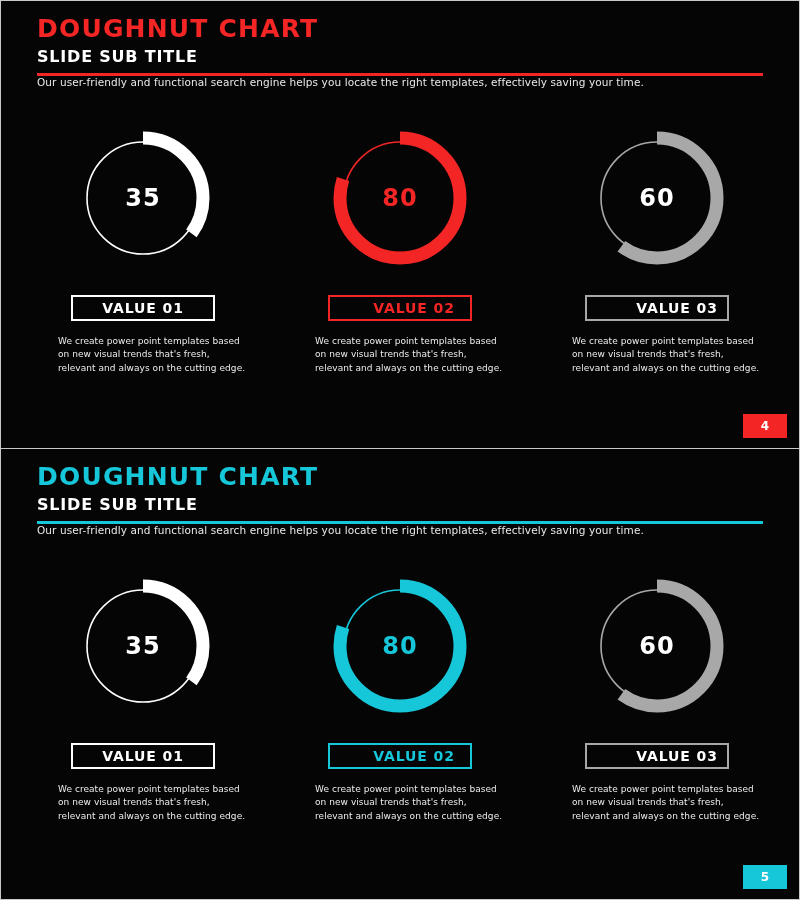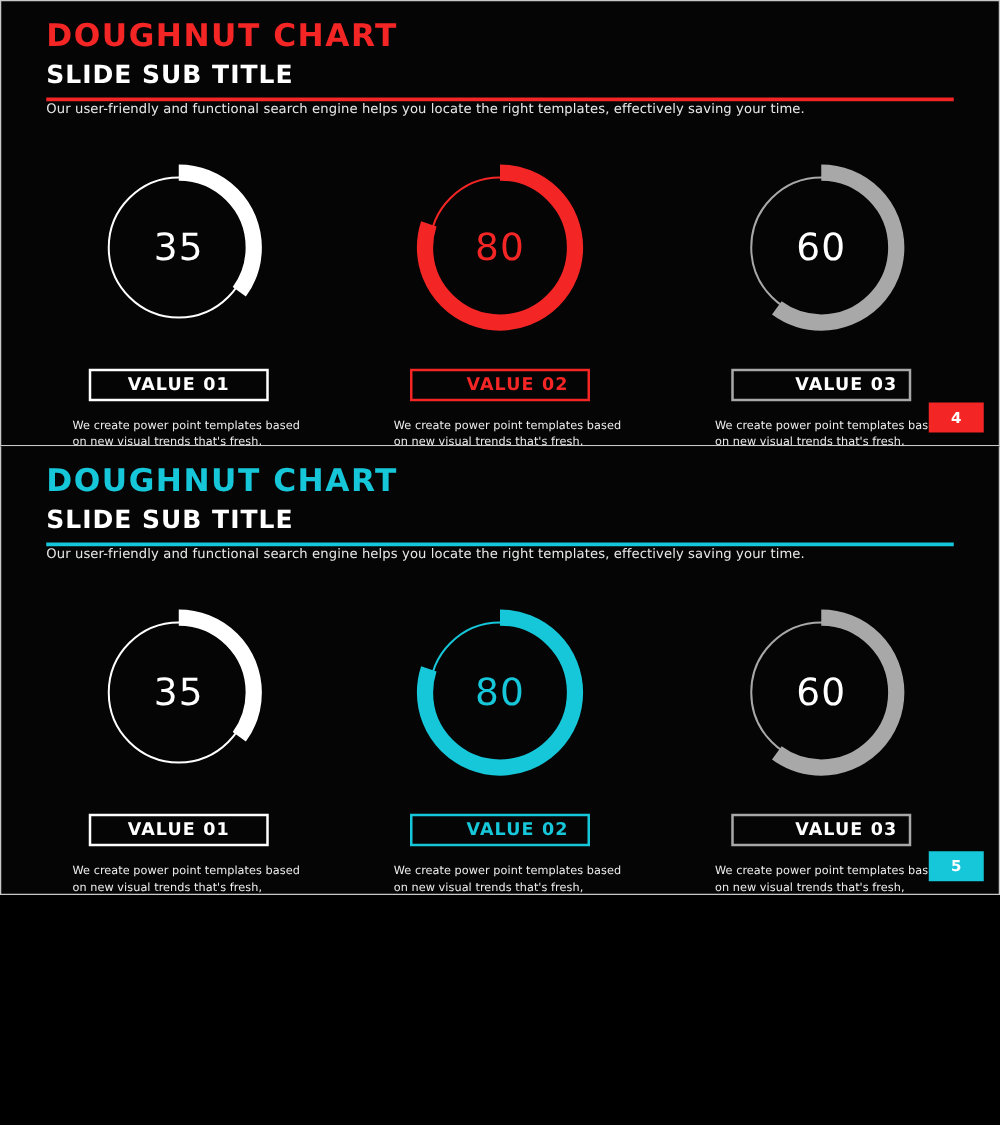--- a/index.html
+++ b/index.html
@@ -2,21 +2,21 @@
 <html><head>
 <meta charset="utf-8">
 <style>
   * { margin:0; padding:0; box-sizing:border-box; }
   html, body {
     width:800px; height:900px;
     background:#000;
     font-family:"DejaVu Sans", sans-serif;
     overflow:hidden;
   }
-  .deck { width:800px; height:716px; display:flex; flex-direction:column; }
+  .deck { width:800px; height:900px; display:flex; flex-direction:column; }
 
   .slide {
     position:relative;
     width:800px;
     height:449px;
     background:#050505;
     border:1px solid #c9c9c9;
     border-left-width:1px;
     border-right-width:1px;
     overflow:hidden;
@@ -27,21 +27,21 @@
   .hdr { position:absolute; left:36px; top:14px; right:36px; }
   .title {
     font-family:"DejaVu Sans", sans-serif;
     font-size:25px;
     font-weight:bold;
     letter-spacing:1.2px;
     line-height:1.1;
   }
   .subtitle {
     color:#ffffff;
-    font-size:20px;
+    font-size:16px;
     font-weight:bold;
     letter-spacing:0.8px;
     margin-top:5px;
     line-height:1.15;
   }
   .rule { height:3px; margin-top:7px; width:726px; }
   .lead {
     color:#e8e8e8;
     font-size:10.5px;
     letter-spacing:0.1px;
@@ -56,22 +56,22 @@
     display:flex;
     justify-content:space-between;
   }
   .col { width:212px; display:flex; flex-direction:column; align-items:center; }
 
   .ring-wrap { width:150px; height:150px; position:relative; }
   .ring-wrap svg { display:block; width:150px; height:150px; }
   .ring-val {
     position:absolute; inset:0;
     display:flex; align-items:center; justify-content:center;
-    font-size:30px;
-    font-weight:normal;
+    font-size:24px;
+    font-weight:bold;
     letter-spacing:1px;
   }
 
   .val-box {
     margin-top:22px;
     width:144px;
     height:26px;
     border:2px solid #ffffff;
     display:flex; align-items:center; justify-content:center;
     font-size:14px;

